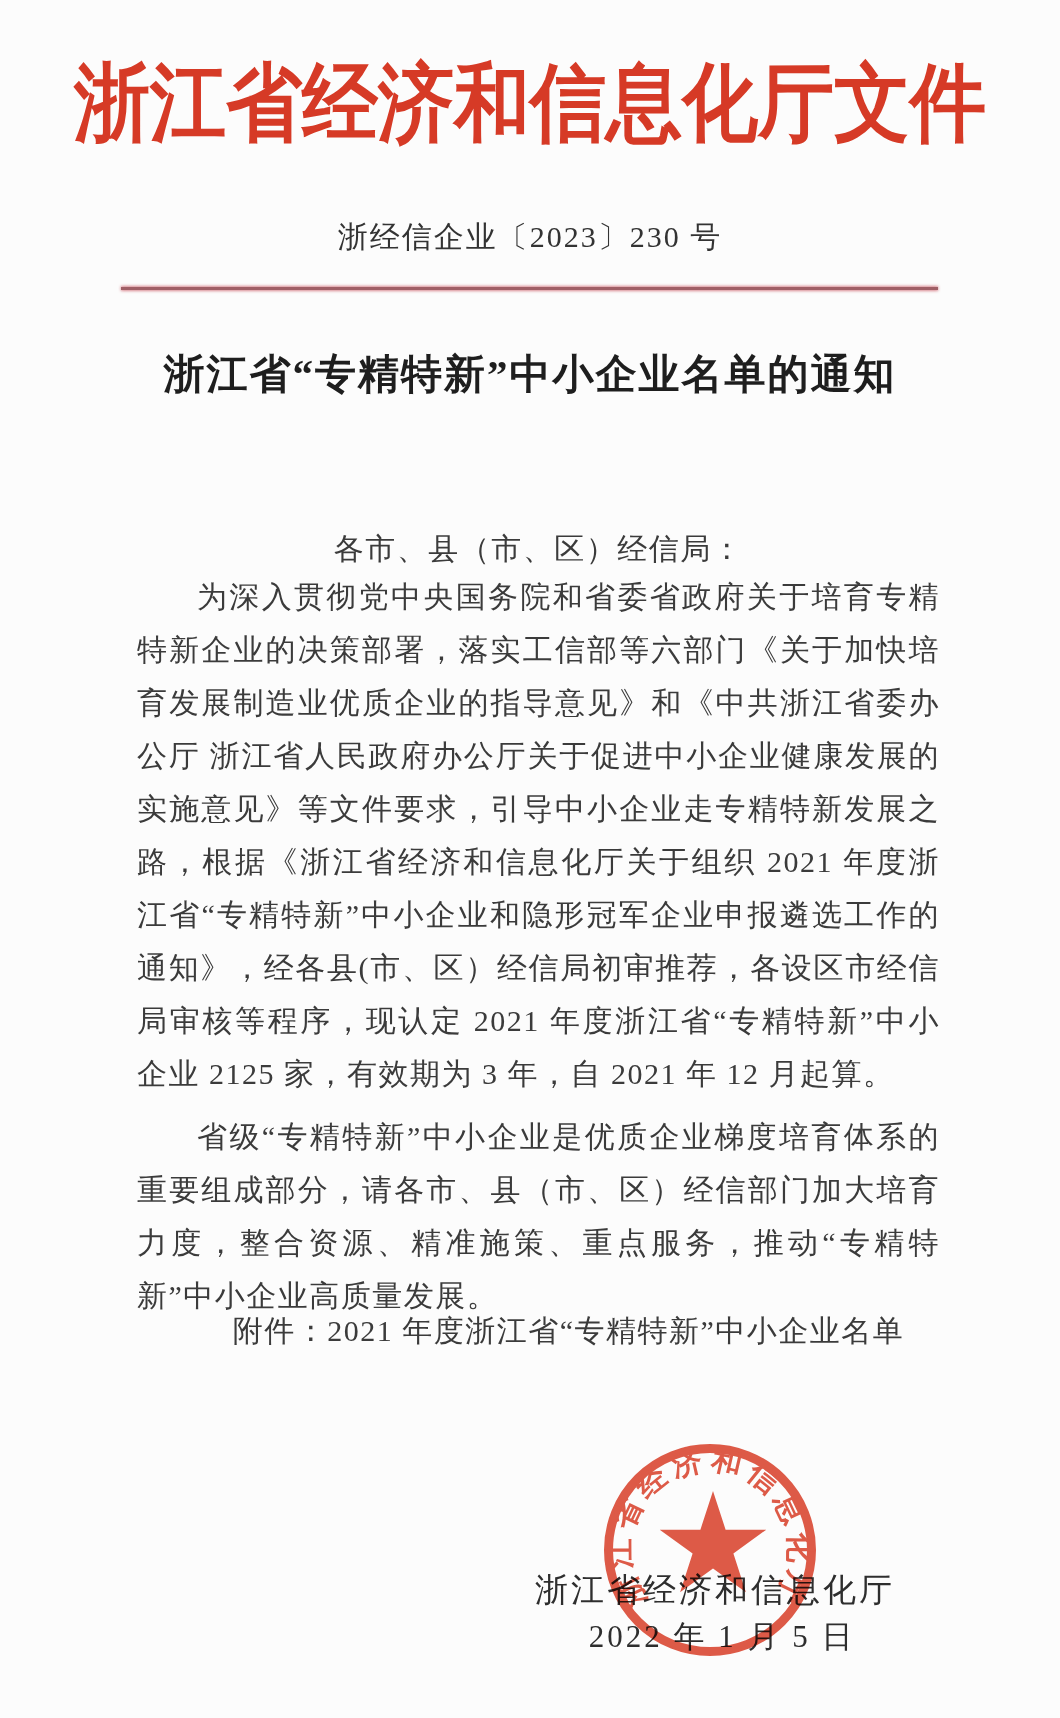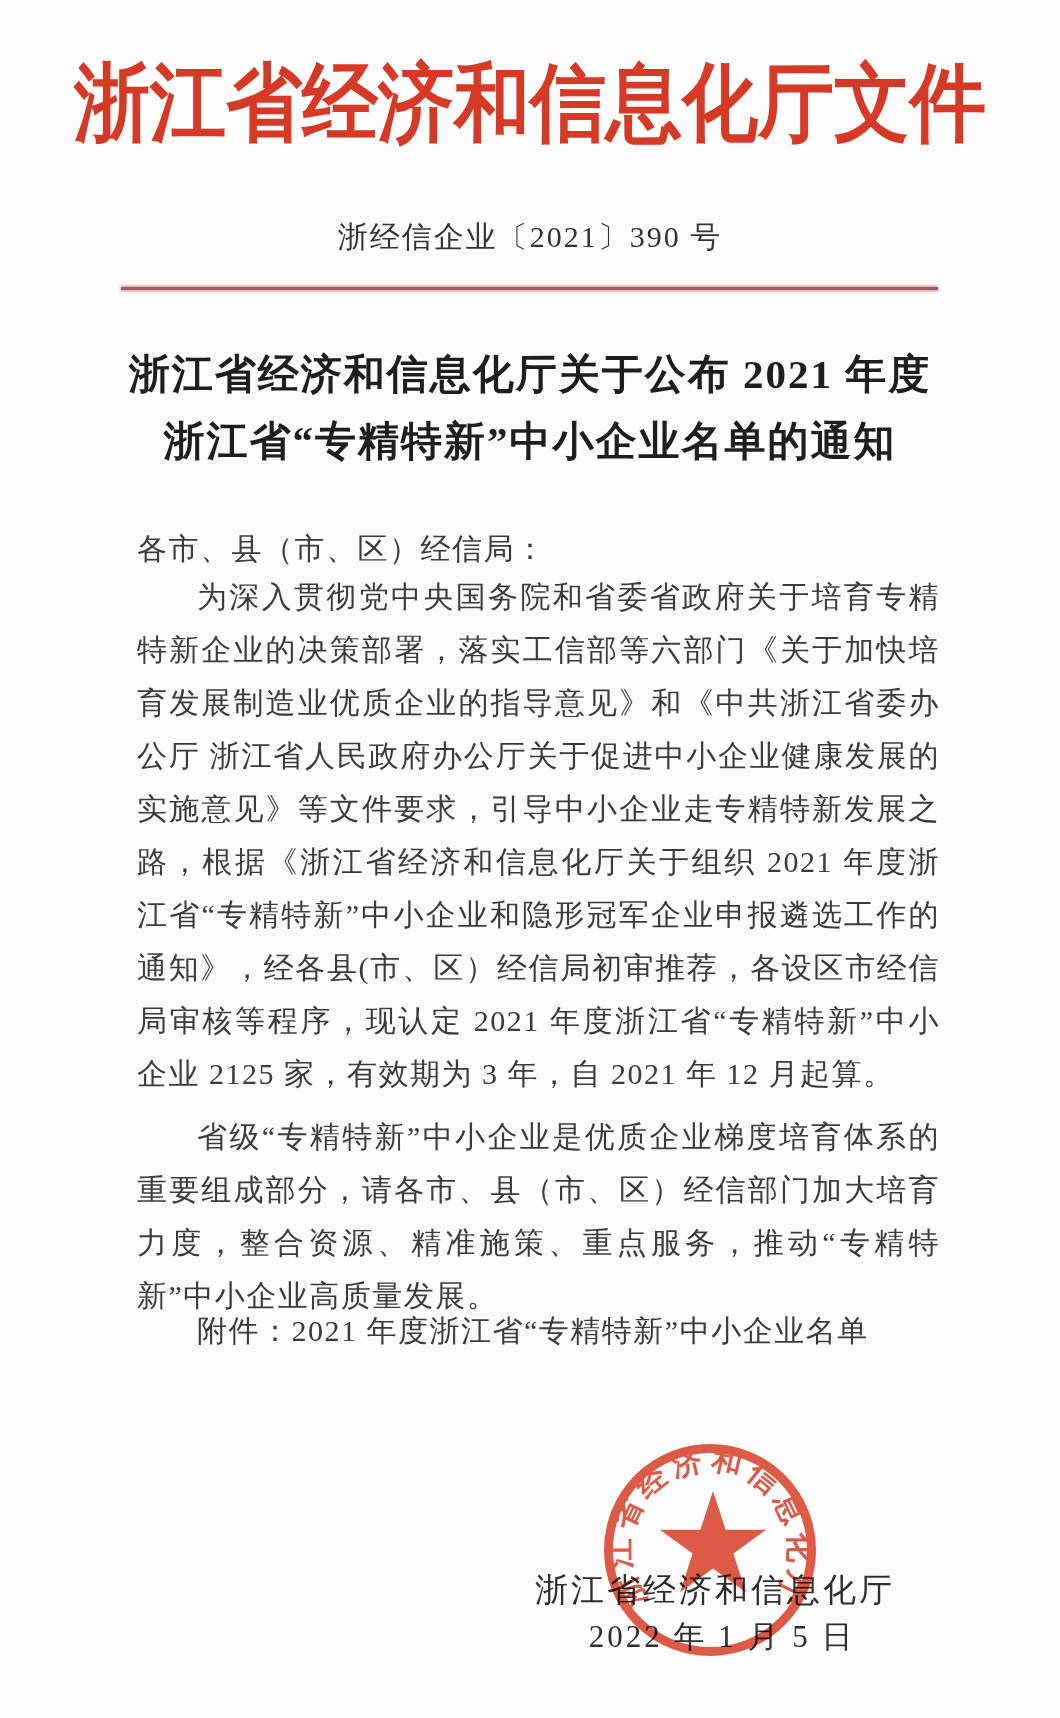--- a/index.html
+++ b/index.html
@@ -49,20 +49,21 @@
     letter-spacing:2px;
   }
   .body-col{
     position:absolute;left:137px;width:803px;top:0;height:1718px;
   }
   .body-text{
     position:absolute;left:0;width:803px;
     font-size:30px;line-height:53px;
     letter-spacing:1.5px;
     color:var(--ink);
+    text-align:center;
   }
   .salutation{top:522px;}
   .para{text-align:justify;text-justify:inter-ideograph;text-indent:2em;}
   .para-1{top:570px;font-family:Liberation Serif, serif;}
   .para-2{top:1110px;}
   .attachment{top:1304px;text-indent:2em;}
   .seal{
     position:absolute;left:590px;top:1430px;width:240px;height:240px;
     mix-blend-mode:multiply;opacity:.88;
     z-index:3;
@@ -85,26 +86,25 @@
     color:#2e2e2e;white-space:nowrap;z-index:2;text-align:center;
   }
 </style>
 </head>
 <body>
 
 <div class="page">
 
   <div class="org-title">浙江省经济和信息化厅文件</div>
 
-  <div class="doc-number">浙经信企业〔2021〕390 号</div>
+  <div class="doc-number">浙经信企业〔2023〕230 号</div>
 
   <div class="red-rule"></div>
 
   <div class="doc-title">
-    <div>浙江省经济和信息化厅关于公布 2021 年度</div>
     <div>浙江省“专精特新”中小企业名单的通知</div>
   </div>
 
   <div class="body-col">
     <div class="body-text salutation">各市、县（市、区）经信局：</div>
 
     <div class="body-text para para-1">为深入贯彻党中央国务院和省委省政府关于培育专精特新企业的决策部署，落实工信部等六部门《关于加快培育发展制造业优质企业的指导意见》和《中共浙江省委办公厅 浙江省人民政府办公厅关于促进中小企业健康发展的实施意见》等文件要求，引导中小企业走专精特新发展之路，根据《浙江省经济和信息化厅关于组织 2021 年度浙江省“专精特新”中小企业和隐形冠军企业申报遴选工作的通知》，经各县(市、区）经信局初审推荐，各设区市经信局审核等程序，现认定 2021 年度浙江省“专精特新”中小企业 2125 家，有效期为 3 年，自 2021 年 12 月起算。</div>
 
     <div class="body-text para para-2">省级“专精特新”中小企业是优质企业梯度培育体系的重要组成部分，请各市、县（市、区）经信部门加大培育力度，整合资源、精准施策、重点服务，推动“专精特新”中小企业高质量发展。</div>
 

